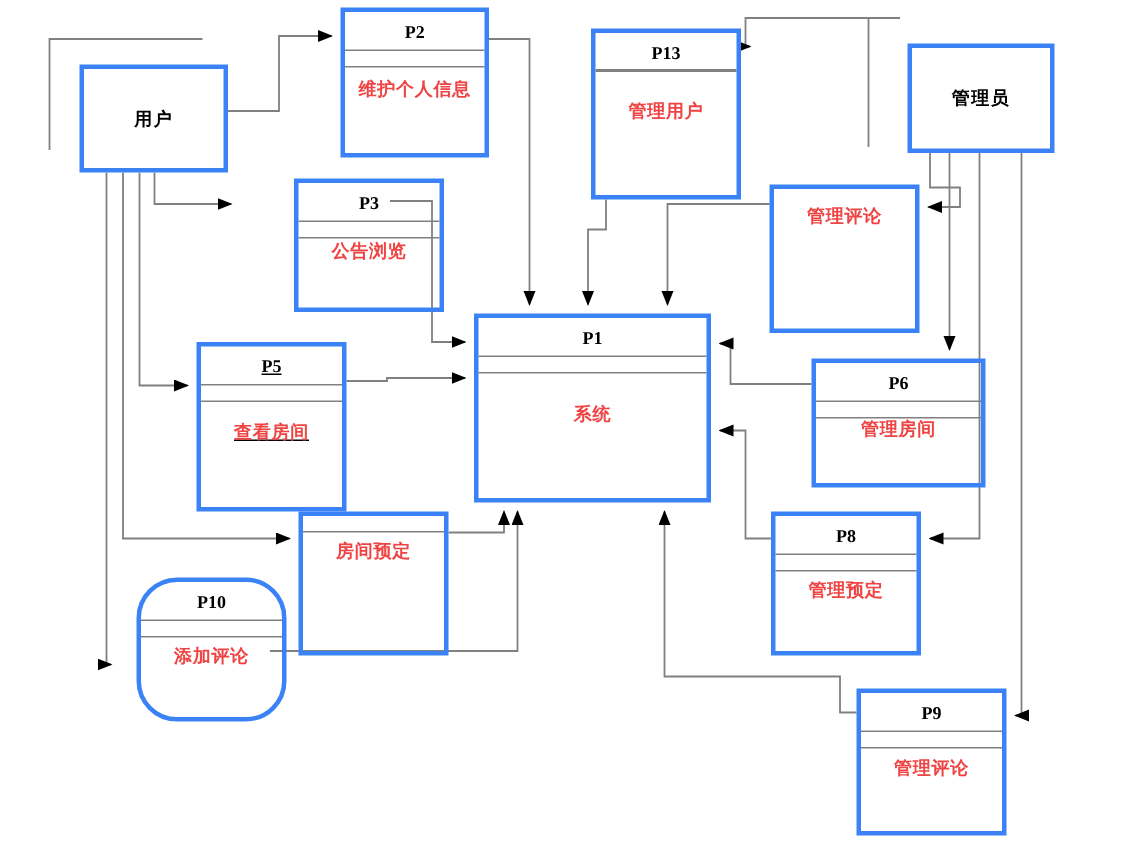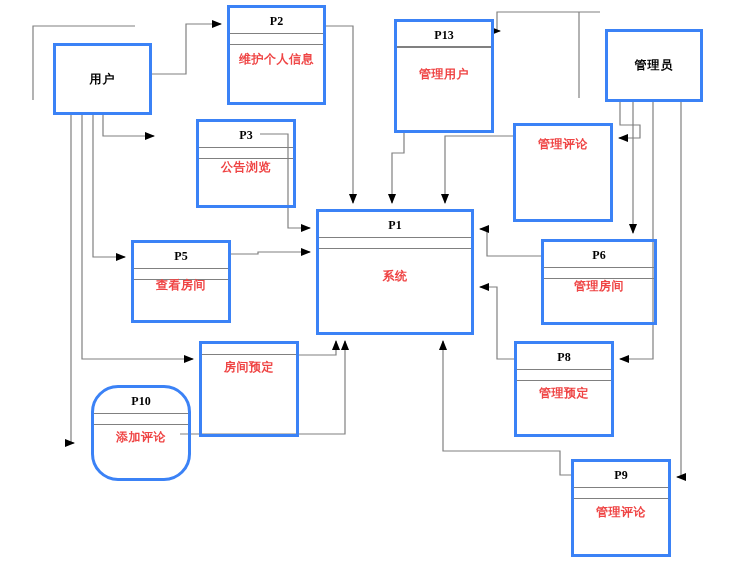--- a/index.html
+++ b/index.html
@@ -157,21 +157,21 @@
     </div>
   </div>
 
   <div class="node process tight" id="node-P4" style="left: 513px; top: 123px; width: 100px; height: 99px;">
     <div class="gapbar"></div>
     <div class="pbody">
       <span class="pbody-label">管理评论</span>
     </div>
   </div>
 
-  <div class="node process" id="node-P5" style="left: 131px; top: 240px; width: 100px; height: 83px;">
+  <div class="node process" id="node-P5" style="left: 131px; top: 228px; width: 100px; height: 113px; text-decoration: underline;">
     <div class="pid">P5</div>
     <div class="gapbar"></div>
     <div class="pbody">
       <span class="pbody-label">查看房间</span>
     </div>
   </div>
 
   <div class="node process" id="node-P6" style="left: 541px; top: 239px; width: 116px; height: 86px;">
     <div class="pid">P6</div>
     <div class="gapbar"></div>

